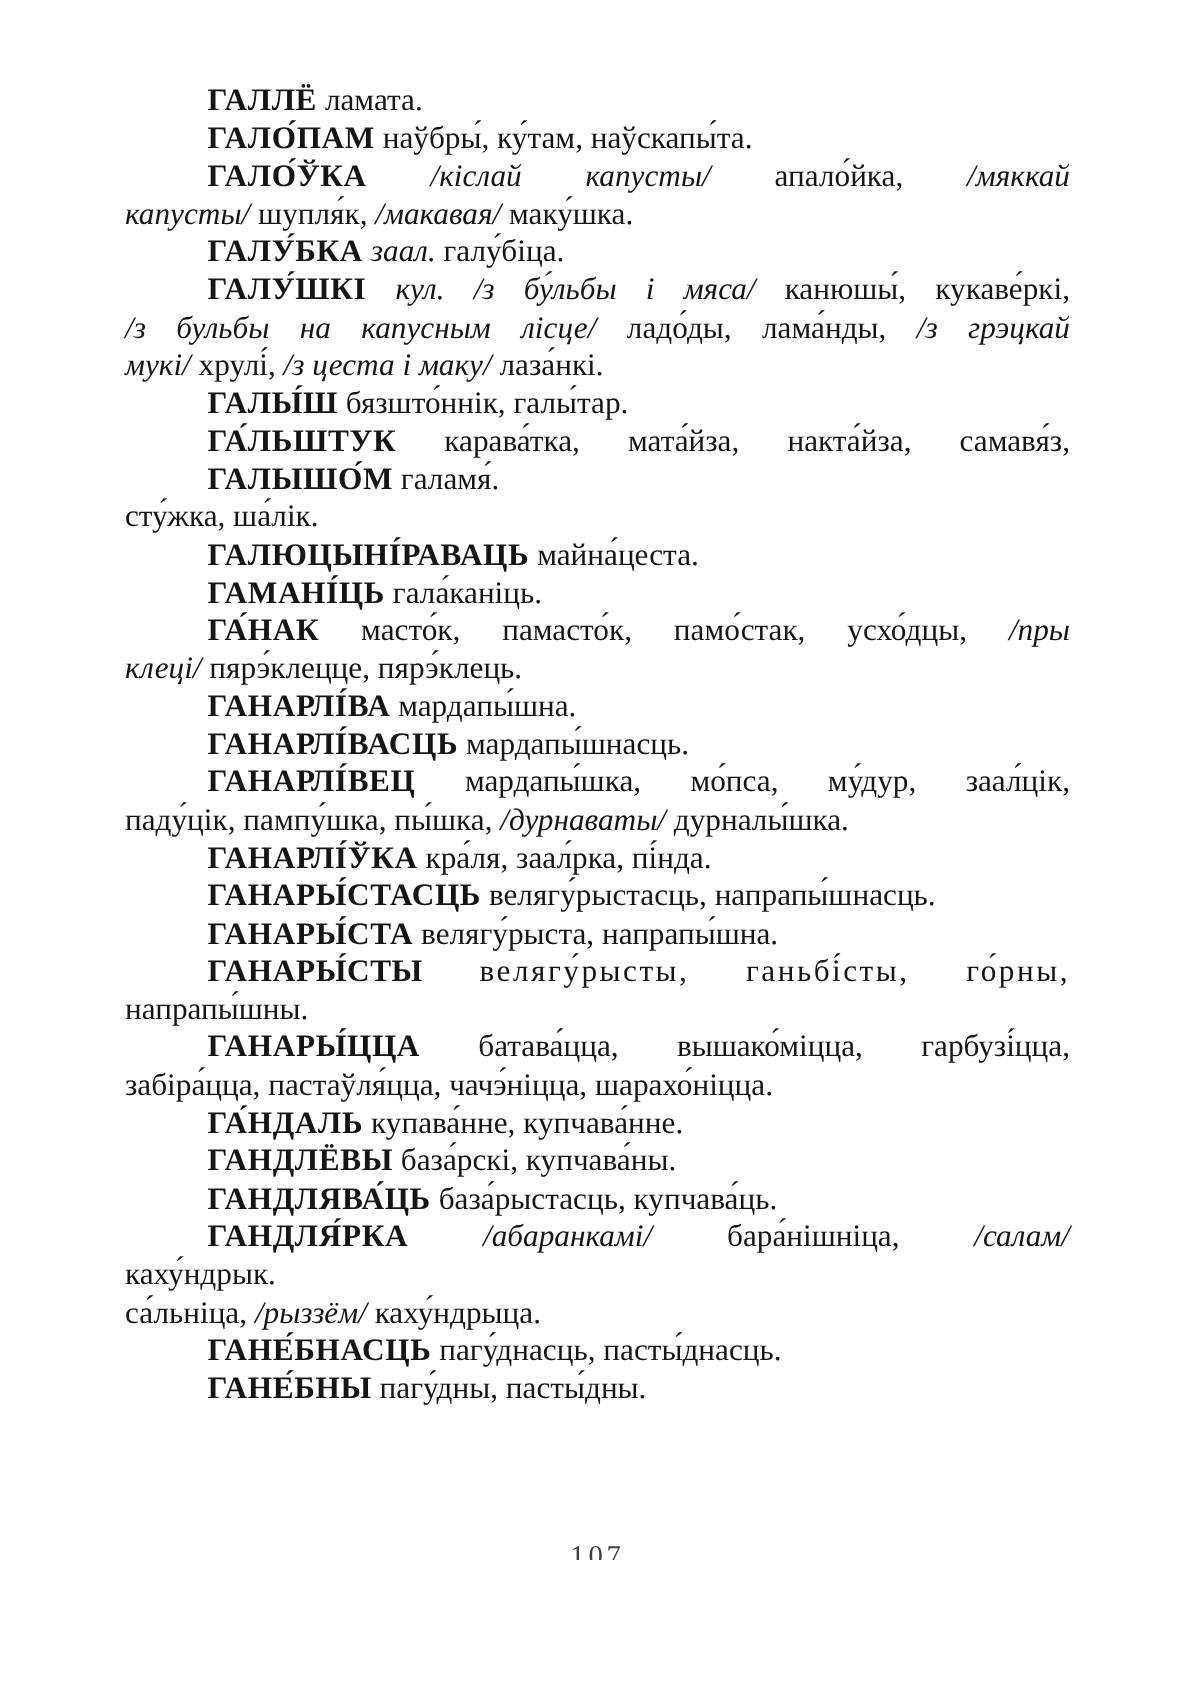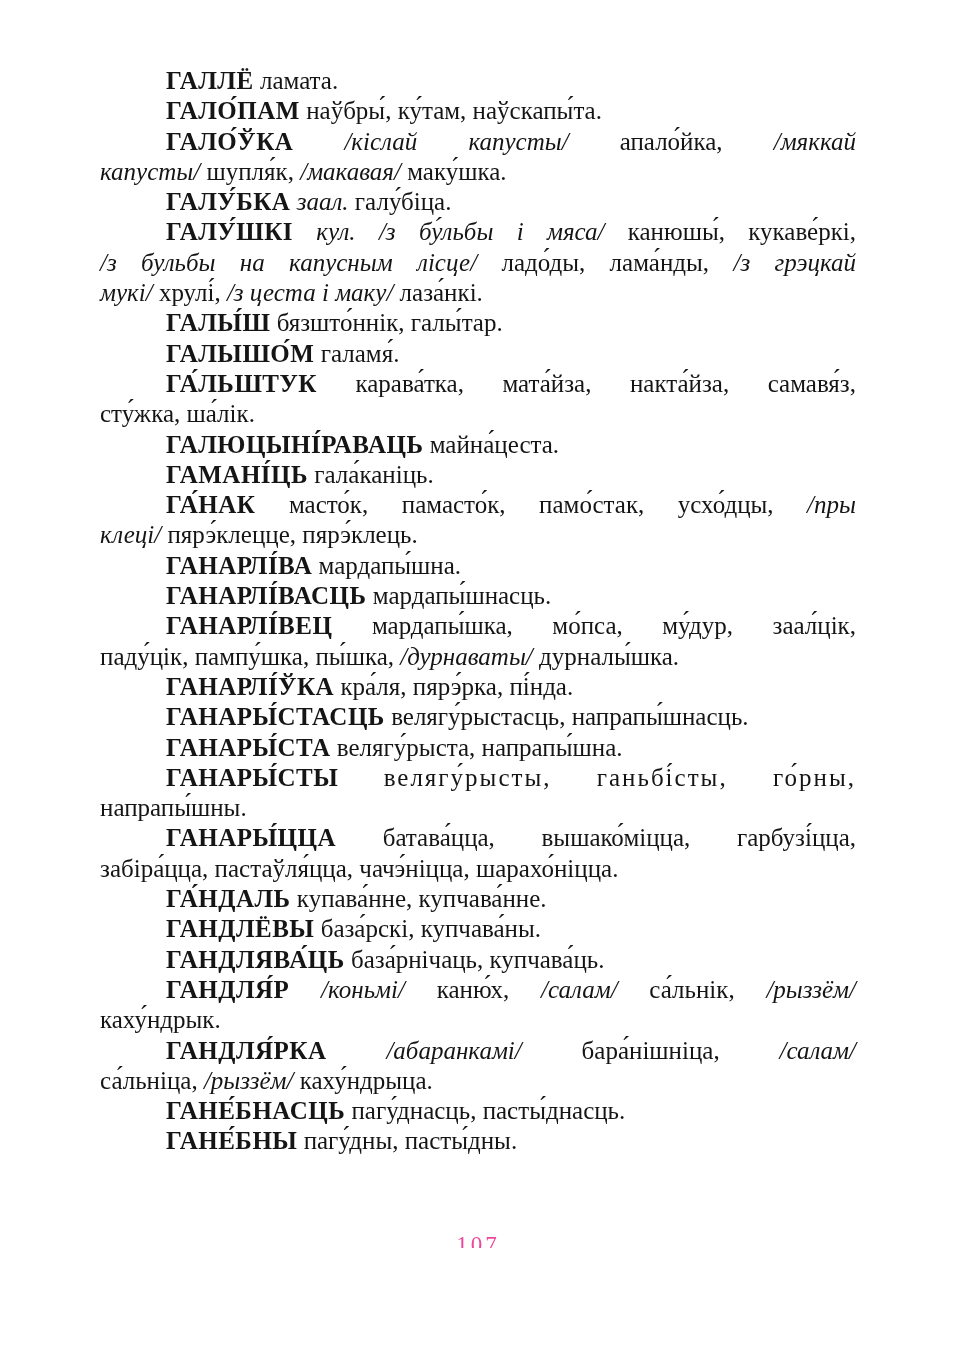--- a/index.html
+++ b/index.html
@@ -56,61 +56,60 @@
     left: 100px;
     width: 756px;
     height: 14px;
     overflow: hidden;
     text-align: center;
   }
   .page-number {
     font-size: 23px;
     line-height: 22px;
     letter-spacing: 3px;
-    color: #ec4899;
+    color: #404040;
   }
 </style>
 </head>
 <body>
 
 <div class="page">
   <div class="text-block">
       <p class="line indent"><span class="seg-bold">ГАЛЛЁ</span><span class="seg-normal"> ламата.</span></p>
       <p class="line indent"><span class="seg-bold">ГАЛО́ПАМ</span><span class="seg-normal"> наўбры́, ку́там, наўскапы́та.</span></p>
       <p class="line indent justify"><span class="seg-bold">ГАЛО́ЎКА</span><span class="seg-italic"> /кіслай капусты/</span><span class="seg-normal"> апало́йка, </span><span class="seg-italic">/мяккай</span></p>
       <p class="line"><span class="seg-italic">капусты/</span><span class="seg-normal"> шупля́к, </span><span class="seg-italic">/макавая/</span><span class="seg-normal"> маку́шка.</span></p>
       <p class="line indent"><span class="seg-bold">ГАЛУ́БКА</span><span class="seg-italic"> заал.</span><span class="seg-normal"> галу́біца.</span></p>
       <p class="line indent justify"><span class="seg-bold">ГАЛУ́ШКІ</span><span class="seg-italic"> кул. /з бу́льбы і мяса/</span><span class="seg-normal"> канюшы́, кукаве́ркі,</span></p>
       <p class="line justify"><span class="seg-italic">/з бульбы на капусным лісце/</span><span class="seg-normal"> ладо́ды, лама́нды, </span><span class="seg-italic">/з грэцкай</span></p>
       <p class="line"><span class="seg-italic">мукі/</span><span class="seg-normal"> хрулі́, </span><span class="seg-italic">/з цеста і маку/</span><span class="seg-normal"> лаза́нкі.</span></p>
       <p class="line indent"><span class="seg-bold">ГАЛЫ́Ш</span><span class="seg-normal"> бязшто́ннік, галы́тар.</span></p>
+      <p class="line indent justify"><span class="seg-bold">ГА́ЛЬШТУК</span><span class="seg-normal"> карава́тка, мата́йза, накта́йза, самавя́з,</span></p>
       <p class="line indent"><span class="seg-bold">ГАЛЫШО́М</span><span class="seg-normal"> галамя́.</span></p>
-      <p class="line indent justify"><span class="seg-bold">ГА́ЛЬШТУК</span><span class="seg-normal"> карава́тка, мата́йза, накта́йза, самавя́з,</span></p>
       <p class="line"><span class="seg-normal">сту́жка, ша́лік.</span></p>
       <p class="line indent"><span class="seg-bold">ГАЛЮЦЫНІ́РАВАЦЬ</span><span class="seg-normal"> майна́цеста.</span></p>
       <p class="line indent"><span class="seg-bold">ГАМАНІ́ЦЬ</span><span class="seg-normal"> гала́каніць.</span></p>
       <p class="line indent justify"><span class="seg-bold">ГА́НАК</span><span class="seg-normal"> масто́к, памасто́к, памо́стак, усхо́дцы, </span><span class="seg-italic">/пры</span></p>
       <p class="line"><span class="seg-italic">клеці/</span><span class="seg-normal"> пярэ́клецце, пярэ́клець.</span></p>
       <p class="line indent"><span class="seg-bold">ГАНАРЛІ́ВА</span><span class="seg-normal"> мардапы́шна.</span></p>
       <p class="line indent"><span class="seg-bold">ГАНАРЛІ́ВАСЦЬ</span><span class="seg-normal"> мардапы́шнасць.</span></p>
       <p class="line indent justify"><span class="seg-bold">ГАНАРЛІ́ВЕЦ</span><span class="seg-normal"> мардапы́шка, мо́пса, му́дур, заал́цік,</span></p>
       <p class="line"><span class="seg-normal">паду́цік, пампу́шка, пы́шка, </span><span class="seg-italic">/дурнаваты/</span><span class="seg-normal"> дурналы́шка.</span></p>
-      <p class="line indent"><span class="seg-bold">ГАНАРЛІ́ЎКА</span><span class="seg-normal"> кра́ля, пярэ́рка, пі́нда.</span></p>
+      <p class="line indent"><span class="seg-bold">ГАНАРЛІ́ЎКА</span><span class="seg-normal"> кра́ля, заал́рка, пі́нда.</span></p>
       <p class="line indent"><span class="seg-bold">ГАНАРЫ́СТАСЦЬ</span><span class="seg-normal"> велягу́рыстасць, напрапы́шнасць.</span></p>
       <p class="line indent"><span class="seg-bold">ГАНАРЫ́СТА</span><span class="seg-normal"> велягу́рыста, напрапы́шна.</span></p>
       <p class="line indent justify spaced"><span class="seg-bold">ГАНАРЫ́СТЫ</span><span class="seg-normal"> велягу́рысты, ганьбі́сты, го́рны,</span></p>
       <p class="line"><span class="seg-normal">напрапы́шны.</span></p>
       <p class="line indent justify"><span class="seg-bold">ГАНАРЫ́ЦЦА</span><span class="seg-normal"> батава́цца, вышако́міцца, гарбузі́цца,</span></p>
       <p class="line"><span class="seg-normal">забіра́цца, пастаўля́цца, чачэ́ніцца, шарахо́ніцца.</span></p>
       <p class="line indent"><span class="seg-bold">ГА́НДАЛЬ</span><span class="seg-normal"> купава́нне, купчава́нне.</span></p>
       <p class="line indent"><span class="seg-bold">ГАНДЛЁВЫ</span><span class="seg-normal"> база́рскі, купчава́ны.</span></p>
-      <p class="line indent"><span class="seg-bold">ГАНДЛЯВА́ЦЬ</span><span class="seg-normal"> база́рнічаць, купчава́ць.</span></p>
-      <p class="line indent justify"><span class="seg-bold">ГАНДЛЯ́Р</span><span class="seg-italic"> /коньмі/</span><span class="seg-normal"> каню́х, </span><span class="seg-italic">/салам/</span><span class="seg-normal"> са́льнік, </span><span class="seg-italic">/рыззём/</span></p>
+      <p class="line indent"><span class="seg-bold">ГАНДЛЯВА́ЦЬ</span><span class="seg-normal"> база́рыстасць, купчава́ць.</span></p>
+      <p class="line indent justify"><span class="seg-bold">ГАНДЛЯ́РКА</span><span class="seg-italic"> /абаранкамі/</span><span class="seg-normal"> бара́нішніца, </span><span class="seg-italic">/салам/</span></p>
       <p class="line"><span class="seg-normal">каху́ндрык.</span></p>
-      <p class="line indent justify"><span class="seg-bold">ГАНДЛЯ́РКА</span><span class="seg-italic"> /абаранкамі/</span><span class="seg-normal"> бара́нішніца, </span><span class="seg-italic">/салам/</span></p>
       <p class="line"><span class="seg-normal">са́льніца, </span><span class="seg-italic">/рыззём/</span><span class="seg-normal"> каху́ндрыца.</span></p>
       <p class="line indent"><span class="seg-bold">ГАНЕ́БНАСЦЬ</span><span class="seg-normal"> пагу́днасць, пасты́днасць.</span></p>
       <p class="line indent"><span class="seg-bold">ГАНЕ́БНЫ</span><span class="seg-normal"> пагу́дны, пасты́дны.</span></p>
     </div>
   <div class="page-number-clip">
     <span class="page-number">107</span>
   </div>
 </div>
 
 </body></html>

